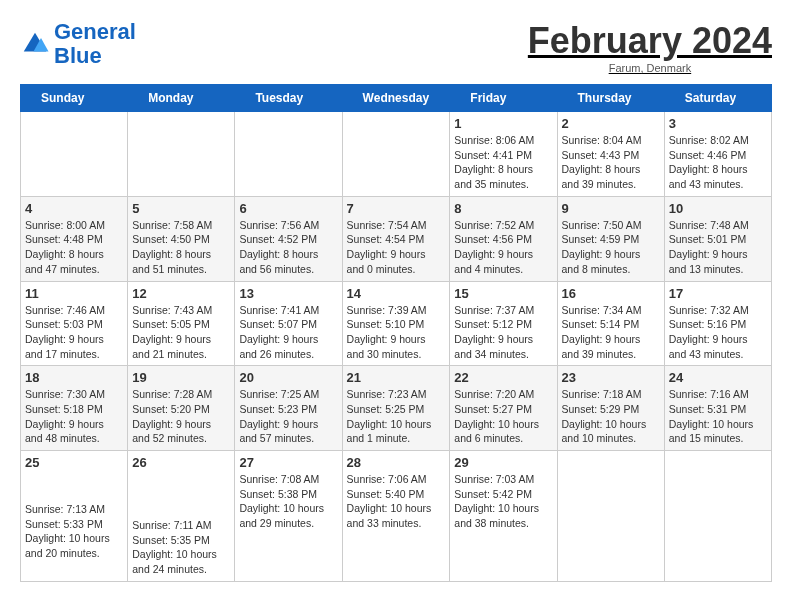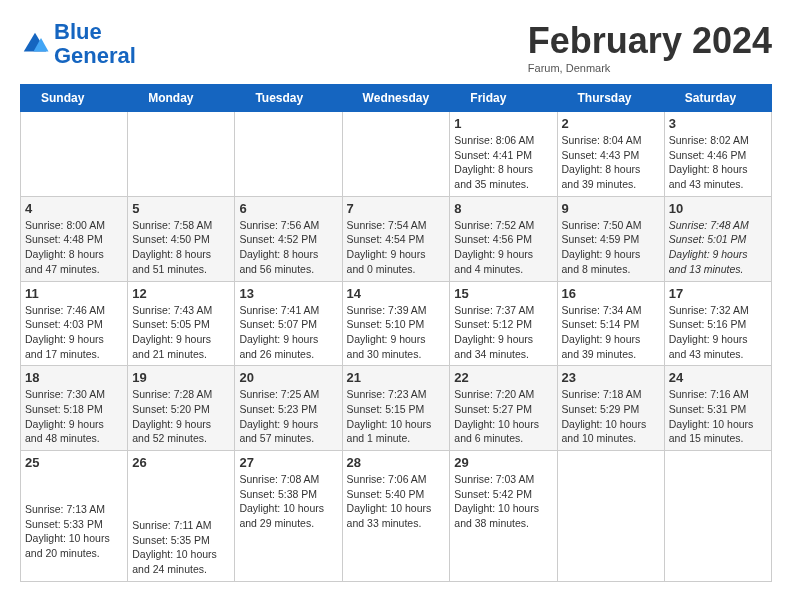--- a/index.html
+++ b/index.html
@@ -28,21 +28,22 @@
       line-height: 1.1;
     }
     .logo-text span {
       color: #1565c0;
     }
     .logo-icon {
       width: 30px;
       height: 30px;
     }
     .title-area {
-      text-align: left;
+      text-align: center;
+      text-decoration: underline;
     }
     .main-title {
       font-size: 36px;
       font-weight: bold;
       color: #333;
     }
     .subtitle {
       font-size: 11px;
       color: #555;
     }
@@ -90,22 +91,22 @@
 </head>
 <body>
 
 <div class="header-area">
   <div class="logo">
     <svg class="logo-icon" viewBox="0 0 40 40">
       <polygon points="20,5 35,30 5,30" fill="#1565c0"></polygon>
       <polygon points="28,12 38,30 18,30" fill="#42a5f5"></polygon>
     </svg>
     <div class="logo-text">
+      <div><span>General</span></div>
       <div><span style="color:#1565c0">Blue</span></div>
-      <div><span>General</span></div>
     </div>
   </div>
   <div class="title-area">
     <div class="main-title">February 2024</div>
     <div class="subtitle">Farum, Denmark</div>
   </div>
 </div>
 
 <table>
   <thead>
@@ -185,31 +186,31 @@
         </td>
         <td>
           <div class="day-number">9</div>
           <div class="day-info" style="white-space: pre-line;">Sunrise: 7:50 AM
 Sunset: 4:59 PM
 Daylight: 9 hours
 and 8 minutes.</div>
         </td>
         <td>
           <div class="day-number">10</div>
-          <div class="day-info" style="white-space: pre-line; font-style: italic;">Sunrise: 7:48 AM
+          <div class="day-info" style="white-space: pre-line;">Sunrise: 7:48 AM
 Sunset: 5:01 PM
 Daylight: 9 hours
 and 13 minutes.</div>
         </td>
       </tr>
       <tr>
         <td>
           <div class="day-number">11</div>
           <div class="day-info" style="white-space: pre-line;">Sunrise: 7:46 AM
-Sunset: 4:03 PM
+Sunset: 5:03 PM
 Daylight: 9 hours
 and 17 minutes.</div>
         </td>
         <td>
           <div class="day-number">12</div>
           <div class="day-info" style="white-space: pre-line;">Sunrise: 7:43 AM
 Sunset: 5:05 PM
 Daylight: 9 hours
 and 21 minutes.</div>
         </td>
@@ -267,21 +268,21 @@
         <td>
           <div class="day-number">20</div>
           <div class="day-info" style="white-space: pre-line;">Sunrise: 7:25 AM
 Sunset: 5:23 PM
 Daylight: 9 hours
 and 57 minutes.</div>
         </td>
         <td>
           <div class="day-number">21</div>
           <div class="day-info" style="white-space: pre-line;">Sunrise: 7:23 AM
-Sunset: 5:15 PM
+Sunset: 5:25 PM
 Daylight: 10 hours
 and 1 minute.</div>
         </td>
         <td>
           <div class="day-number">22</div>
           <div class="day-info" style="white-space: pre-line;">Sunrise: 7:20 AM
 Sunset: 5:27 PM
 Daylight: 10 hours
 and 6 minutes.</div>
         </td>

